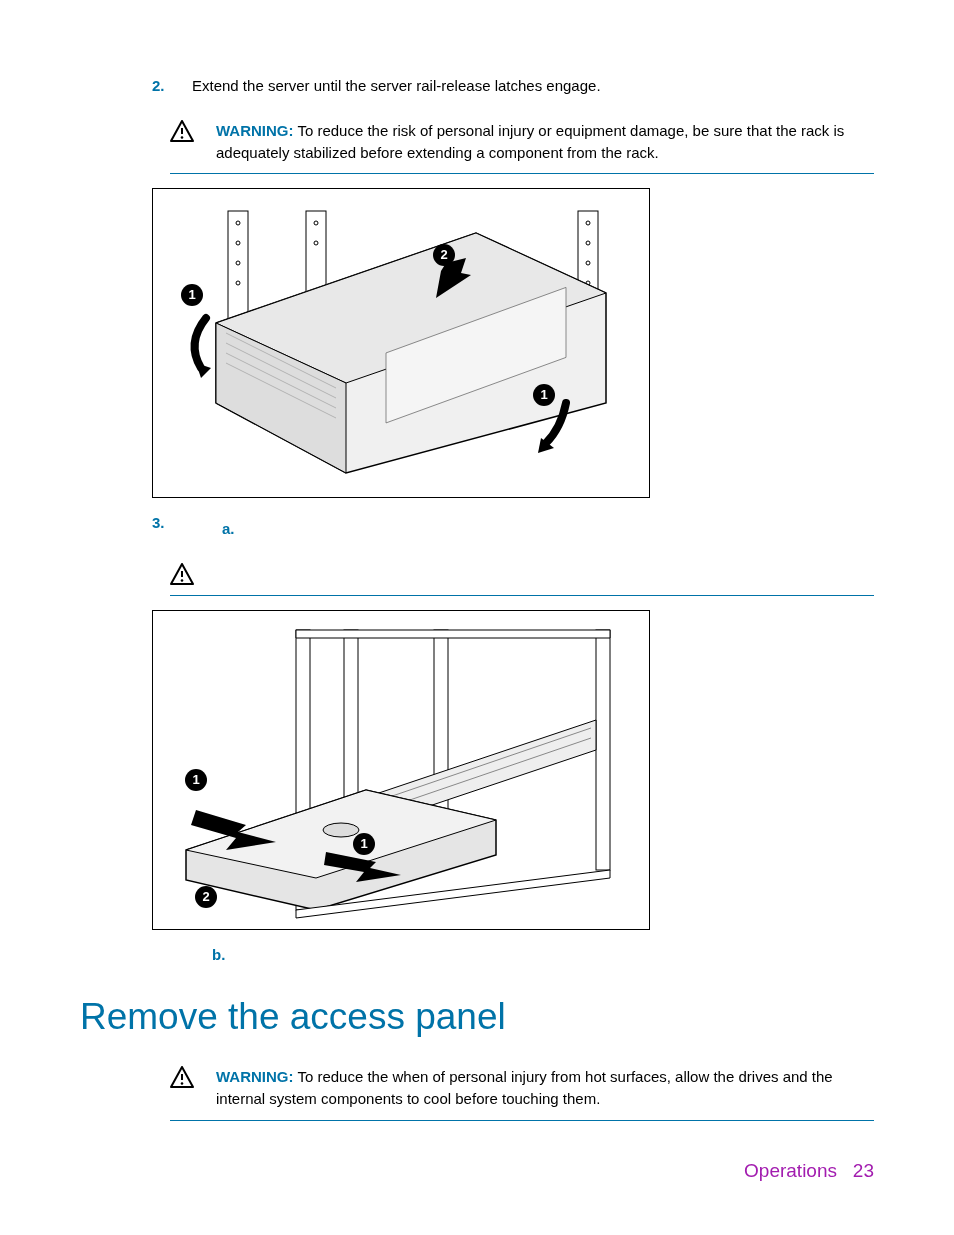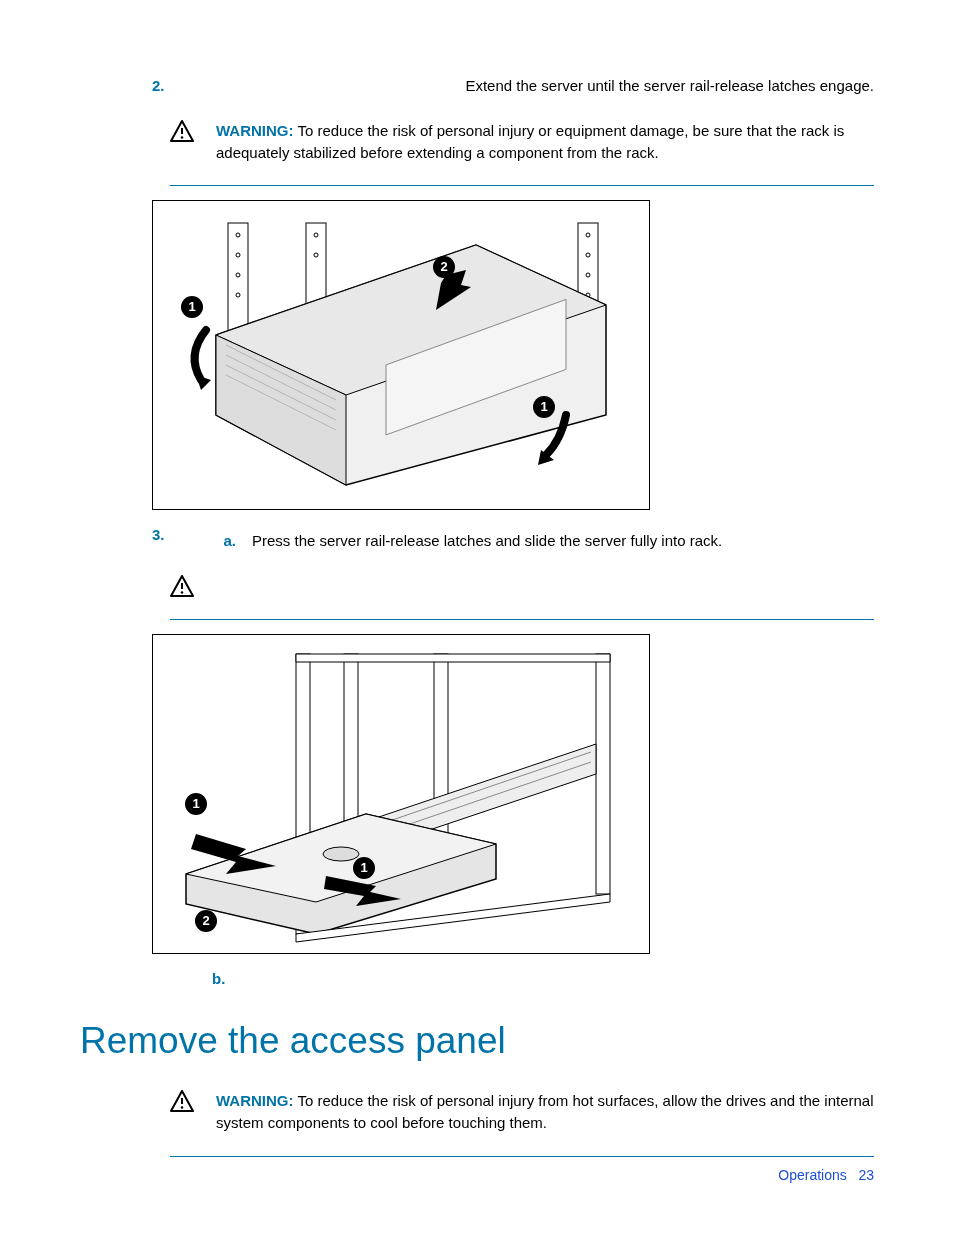--- a/index.html
+++ b/index.html
@@ -18,39 +18,39 @@
     display: flex;
     gap: 26px;
     margin-bottom: 8px;
     margin-left: 72px;
   }
   .ol-num {
     color: #0073a8;
     font-weight: bold;
     min-width: 14px;
   }
-  .ol-body { flex: 1; text-align: right; }
+  .ol-body { flex: 1; }
   .sub-item {
     display: flex;
     gap: 16px;
     margin-top: 6px;
     margin-left: 30px;
   }
   .sub-num {
     color: #0073a8;
     font-weight: bold;
     min-width: 14px;
   }
   .warning-block {
     display: flex;
     align-items: flex-start;
     gap: 22px;
     margin: 23px 0 0 90px;
     border-bottom: 1px solid #0073a8;
-    padding-bottom: 22px;
+    padding-bottom: 10px;
   }
   .warning-block.wider { margin-left: 90px; }
   .warn-icon svg { display: block; }
   .warn-text { flex: 1; font-size: 15px; }
   .warn-label { font-weight: bold; color: #0073a8; }
   .figure {
     border: 1.5px solid #000;
     margin: 14px 0 14px 72px;
     width: 498px;
     display: flex;
@@ -65,22 +65,22 @@
     font-family: Arial, Helvetica, sans-serif;
     font-weight: normal;
     font-size: 37px;
     color: #0073a8;
     margin: 24px 0 12px 0;
   }
   .footer {
     position: absolute;
     bottom: 50px;
     right: 80px;
-    font-size: 14px;
-    color: #1d4ed8;
+    font-size: 19px;
+    color: #a21caf;
     margin-left: 12px;
   }
   .callout {
     position: absolute;
     width: 22px;
     height: 22px;
     border-radius: 50%;
     background: #000;
     color: #fff;
     font-size: 13px;
@@ -154,21 +154,20 @@
   <div class="callout" style="left:28px; top:95px;">1</div>
   <div class="callout" style="left:380px; top:195px;">1</div>
   <div class="callout" style="left:280px; top:55px;">2</div>
 </div>
 
 <div class="ol-item">
   <span class="ol-num">3.</span>
   <div class="ol-body">
     <div class="sub-item">
       <span class="sub-num">a.</span>
-      <span>Press the server rail-release latches and slide the server fully into rack.</span>
     </div>
   </div>
 </div>
 
 <div class="warning-block wider">
   <span class="warn-icon">
     <svg width="24" height="22" viewBox="0 0 24 22">
       <polygon points="12,1 23,21 1,21" fill="none" stroke="#000" stroke-width="2" stroke-linejoin="round"></polygon>
       <line x1="12" y1="8" x2="12" y2="14" stroke="#000" stroke-width="2"></line>
       <circle cx="12" cy="17.5" r="1.3" fill="#000"></circle>
@@ -214,19 +213,19 @@
 <div class="warning-block wider">
   <span class="warn-icon">
     <svg width="24" height="22" viewBox="0 0 24 22">
       <polygon points="12,1 23,21 1,21" fill="none" stroke="#000" stroke-width="2" stroke-linejoin="round"></polygon>
       <line x1="12" y1="8" x2="12" y2="14" stroke="#000" stroke-width="2"></line>
       <circle cx="12" cy="17.5" r="1.3" fill="#000"></circle>
     </svg>
   </span>
   <div class="warn-text">
     <span class="warn-label">WARNING:</span>
-    <span>To reduce the risk of personal injury from hot surfaces, allow the drives and the internal system components to cool before touching them.</span>
+    <span>To reduce the when of personal injury from hot surfaces, allow the drives and the internal system components to cool before touching them.</span>
   </div>
 </div>
 
 <div class="footer">
   <span>Operations</span>&nbsp;&nbsp;&nbsp;<span>23</span>
 </div>
 
 </body></html>

